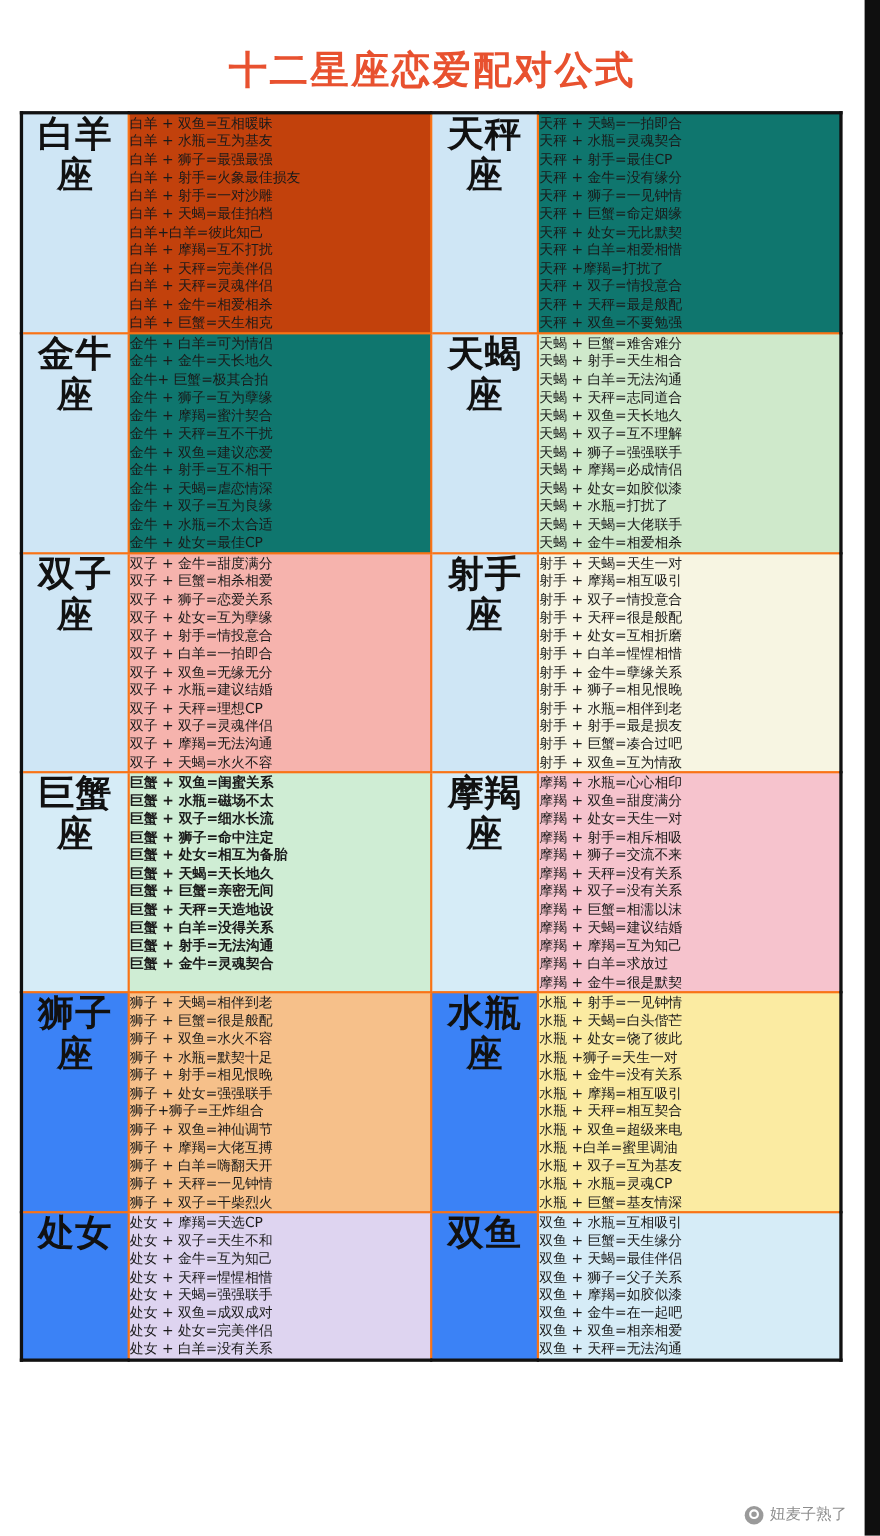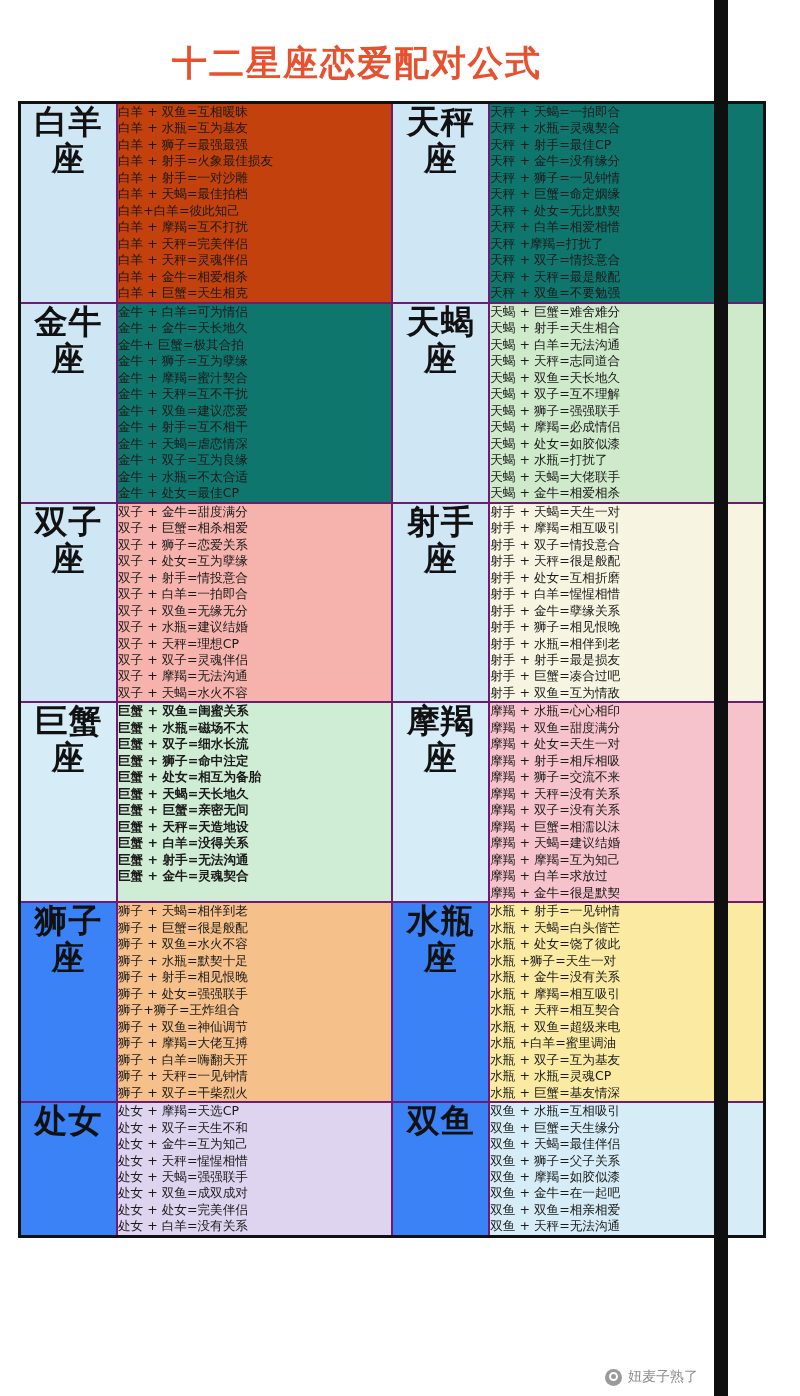--- a/index.html
+++ b/index.html
@@ -8,21 +8,21 @@
     background: #ffffff;
   }
   body {
     width: 800px;
     height: 1396px;
     font-family: "Liberation Sans", sans-serif;
     overflow: hidden;
     position: relative;
   }
   .page {
-    width: 728px;
+    width: 800px;
     height: 1396px;
     position: relative;
     background: #ffffff;
     box-sizing: border-box;
   }
   .right-edge {
     position: absolute;
     top: 0;
     right: 0;
     width: 14px;
@@ -41,21 +41,21 @@
     font-family: "DejaVu Sans", sans-serif;
   }
   .grid {
     margin: 0 18px 0 18px;
     width: 748px;
     border: 3px solid #111;
     border-collapse: collapse;
     table-layout: fixed;
   }
   .grid td {
-    border: 2px solid #701a75;
+    border: 2px solid #f97316;
     padding: 0;
     vertical-align: top;
     margin-top: 10px;
   }
   .sign-cell {
     width: 95px;
     text-align: center;
     vertical-align: middle;
     font-size: 33px;
     font-weight: bold;

